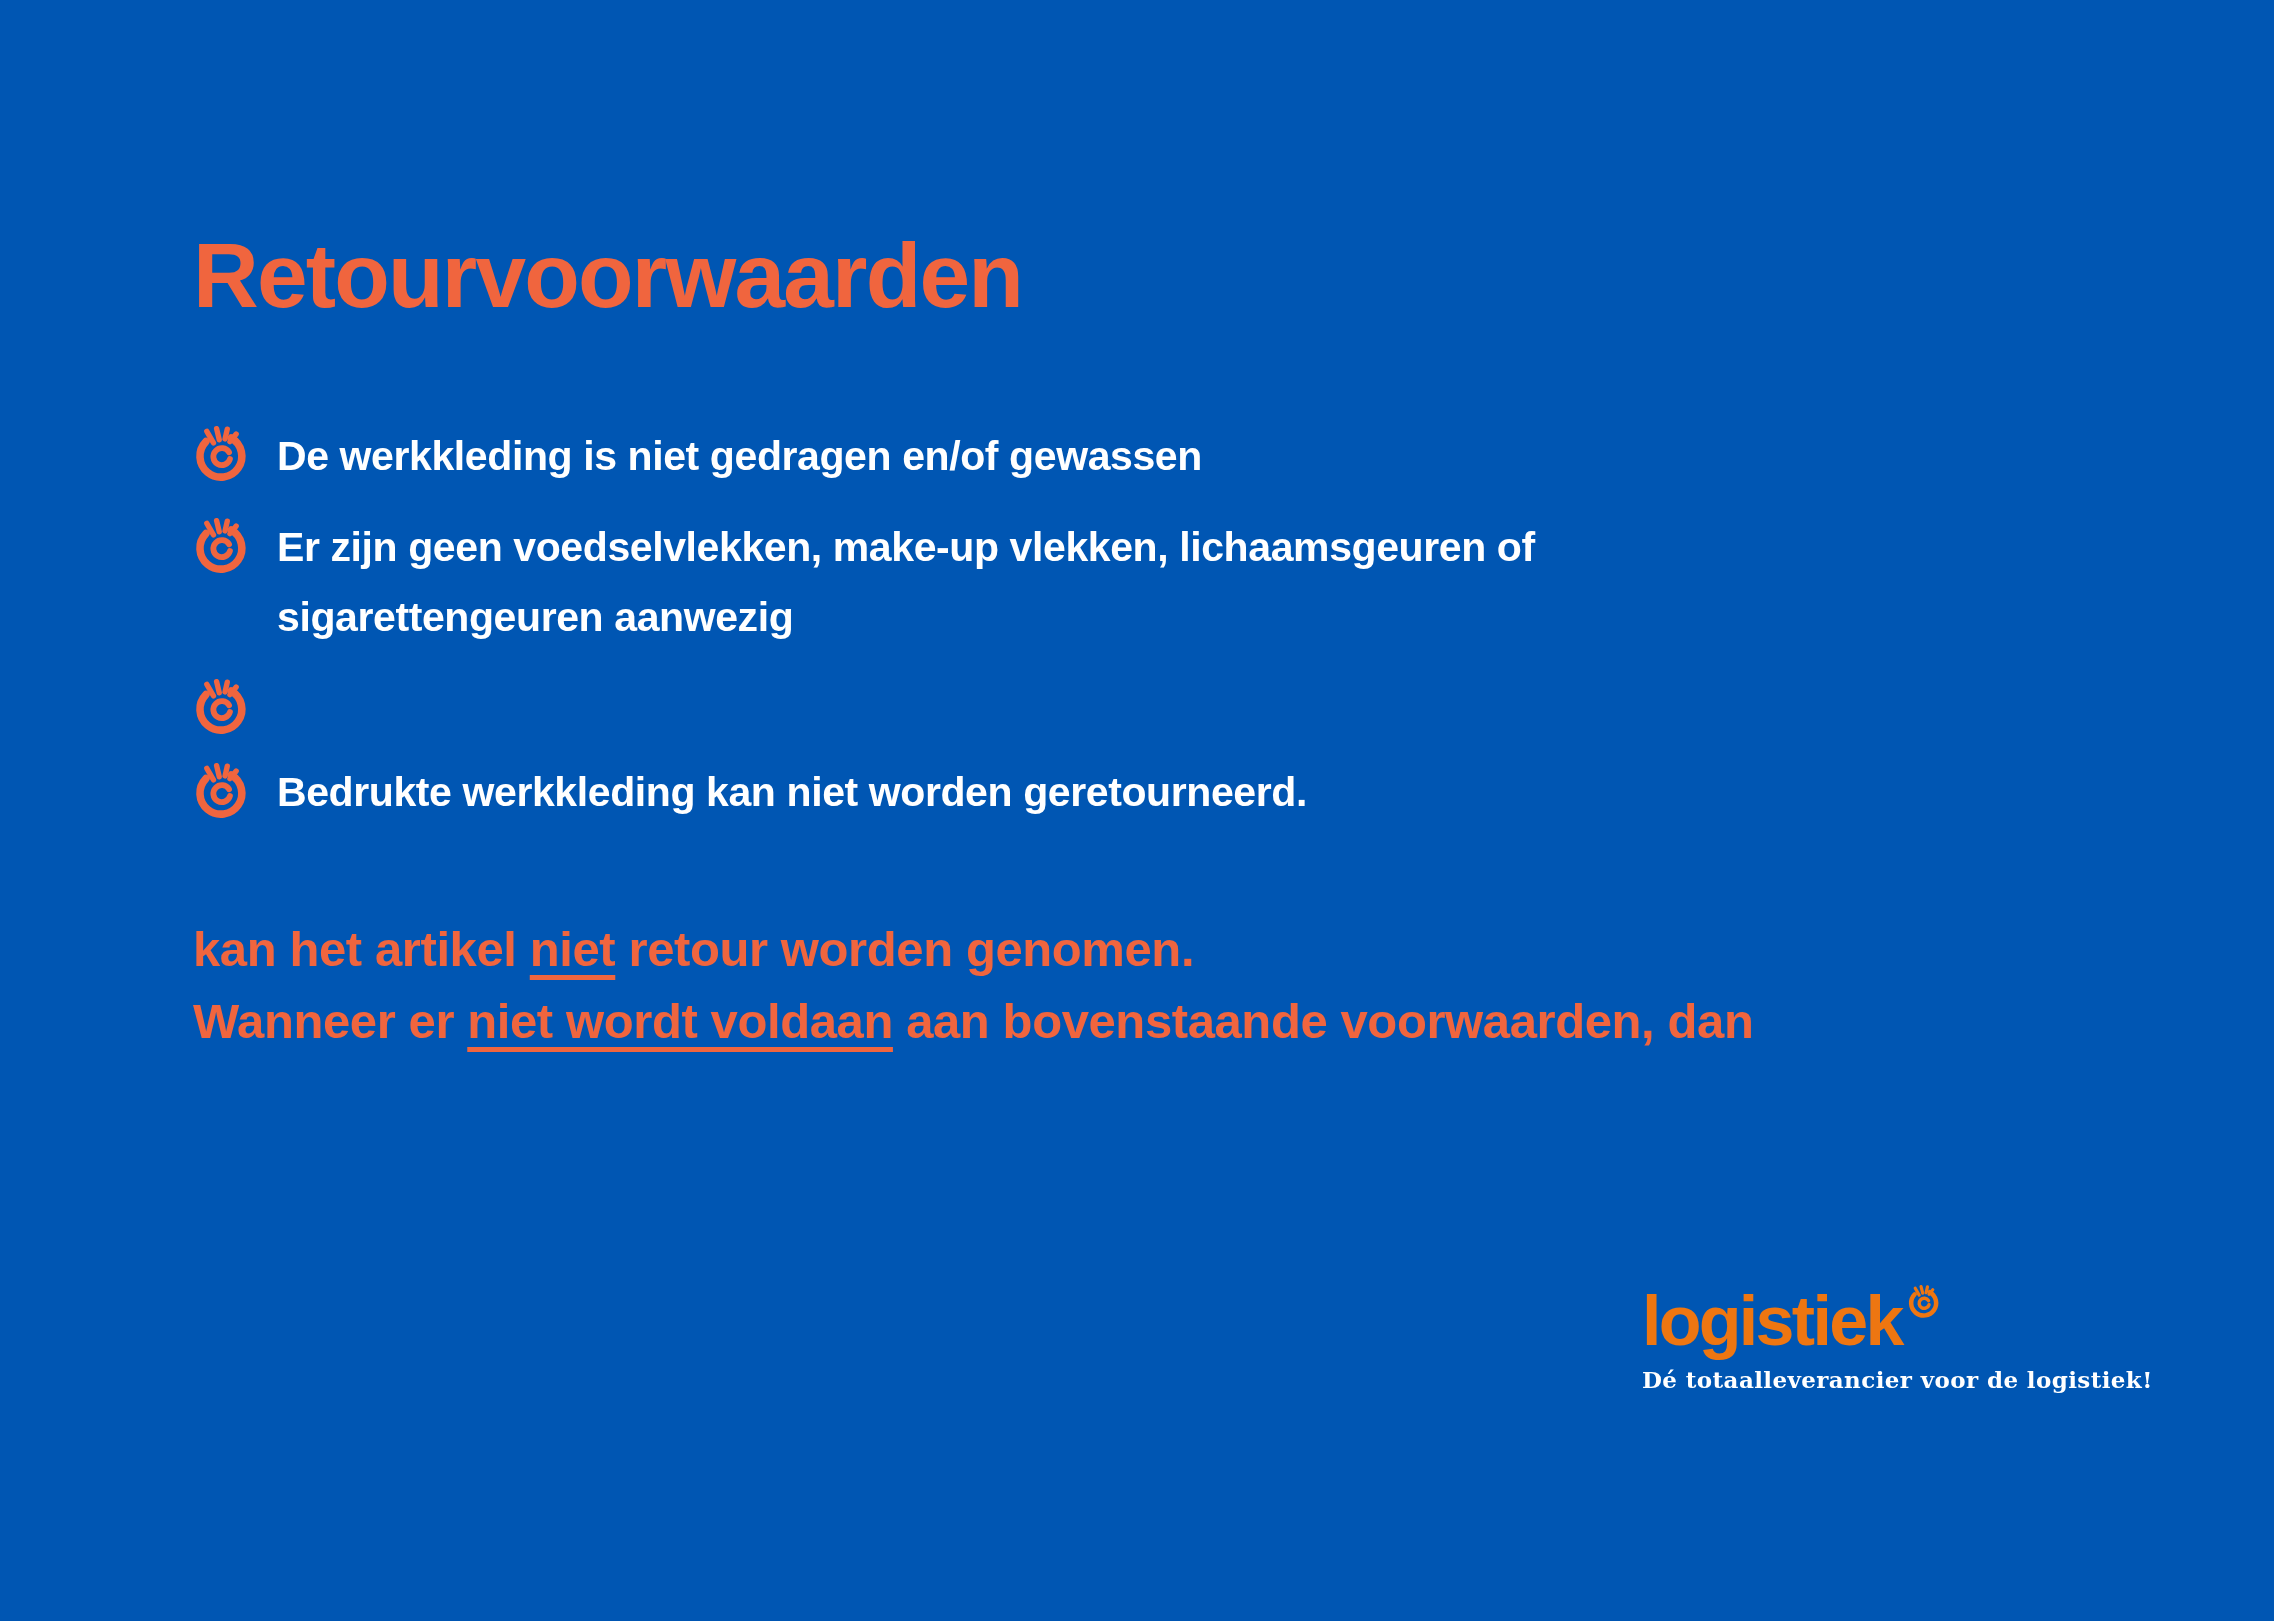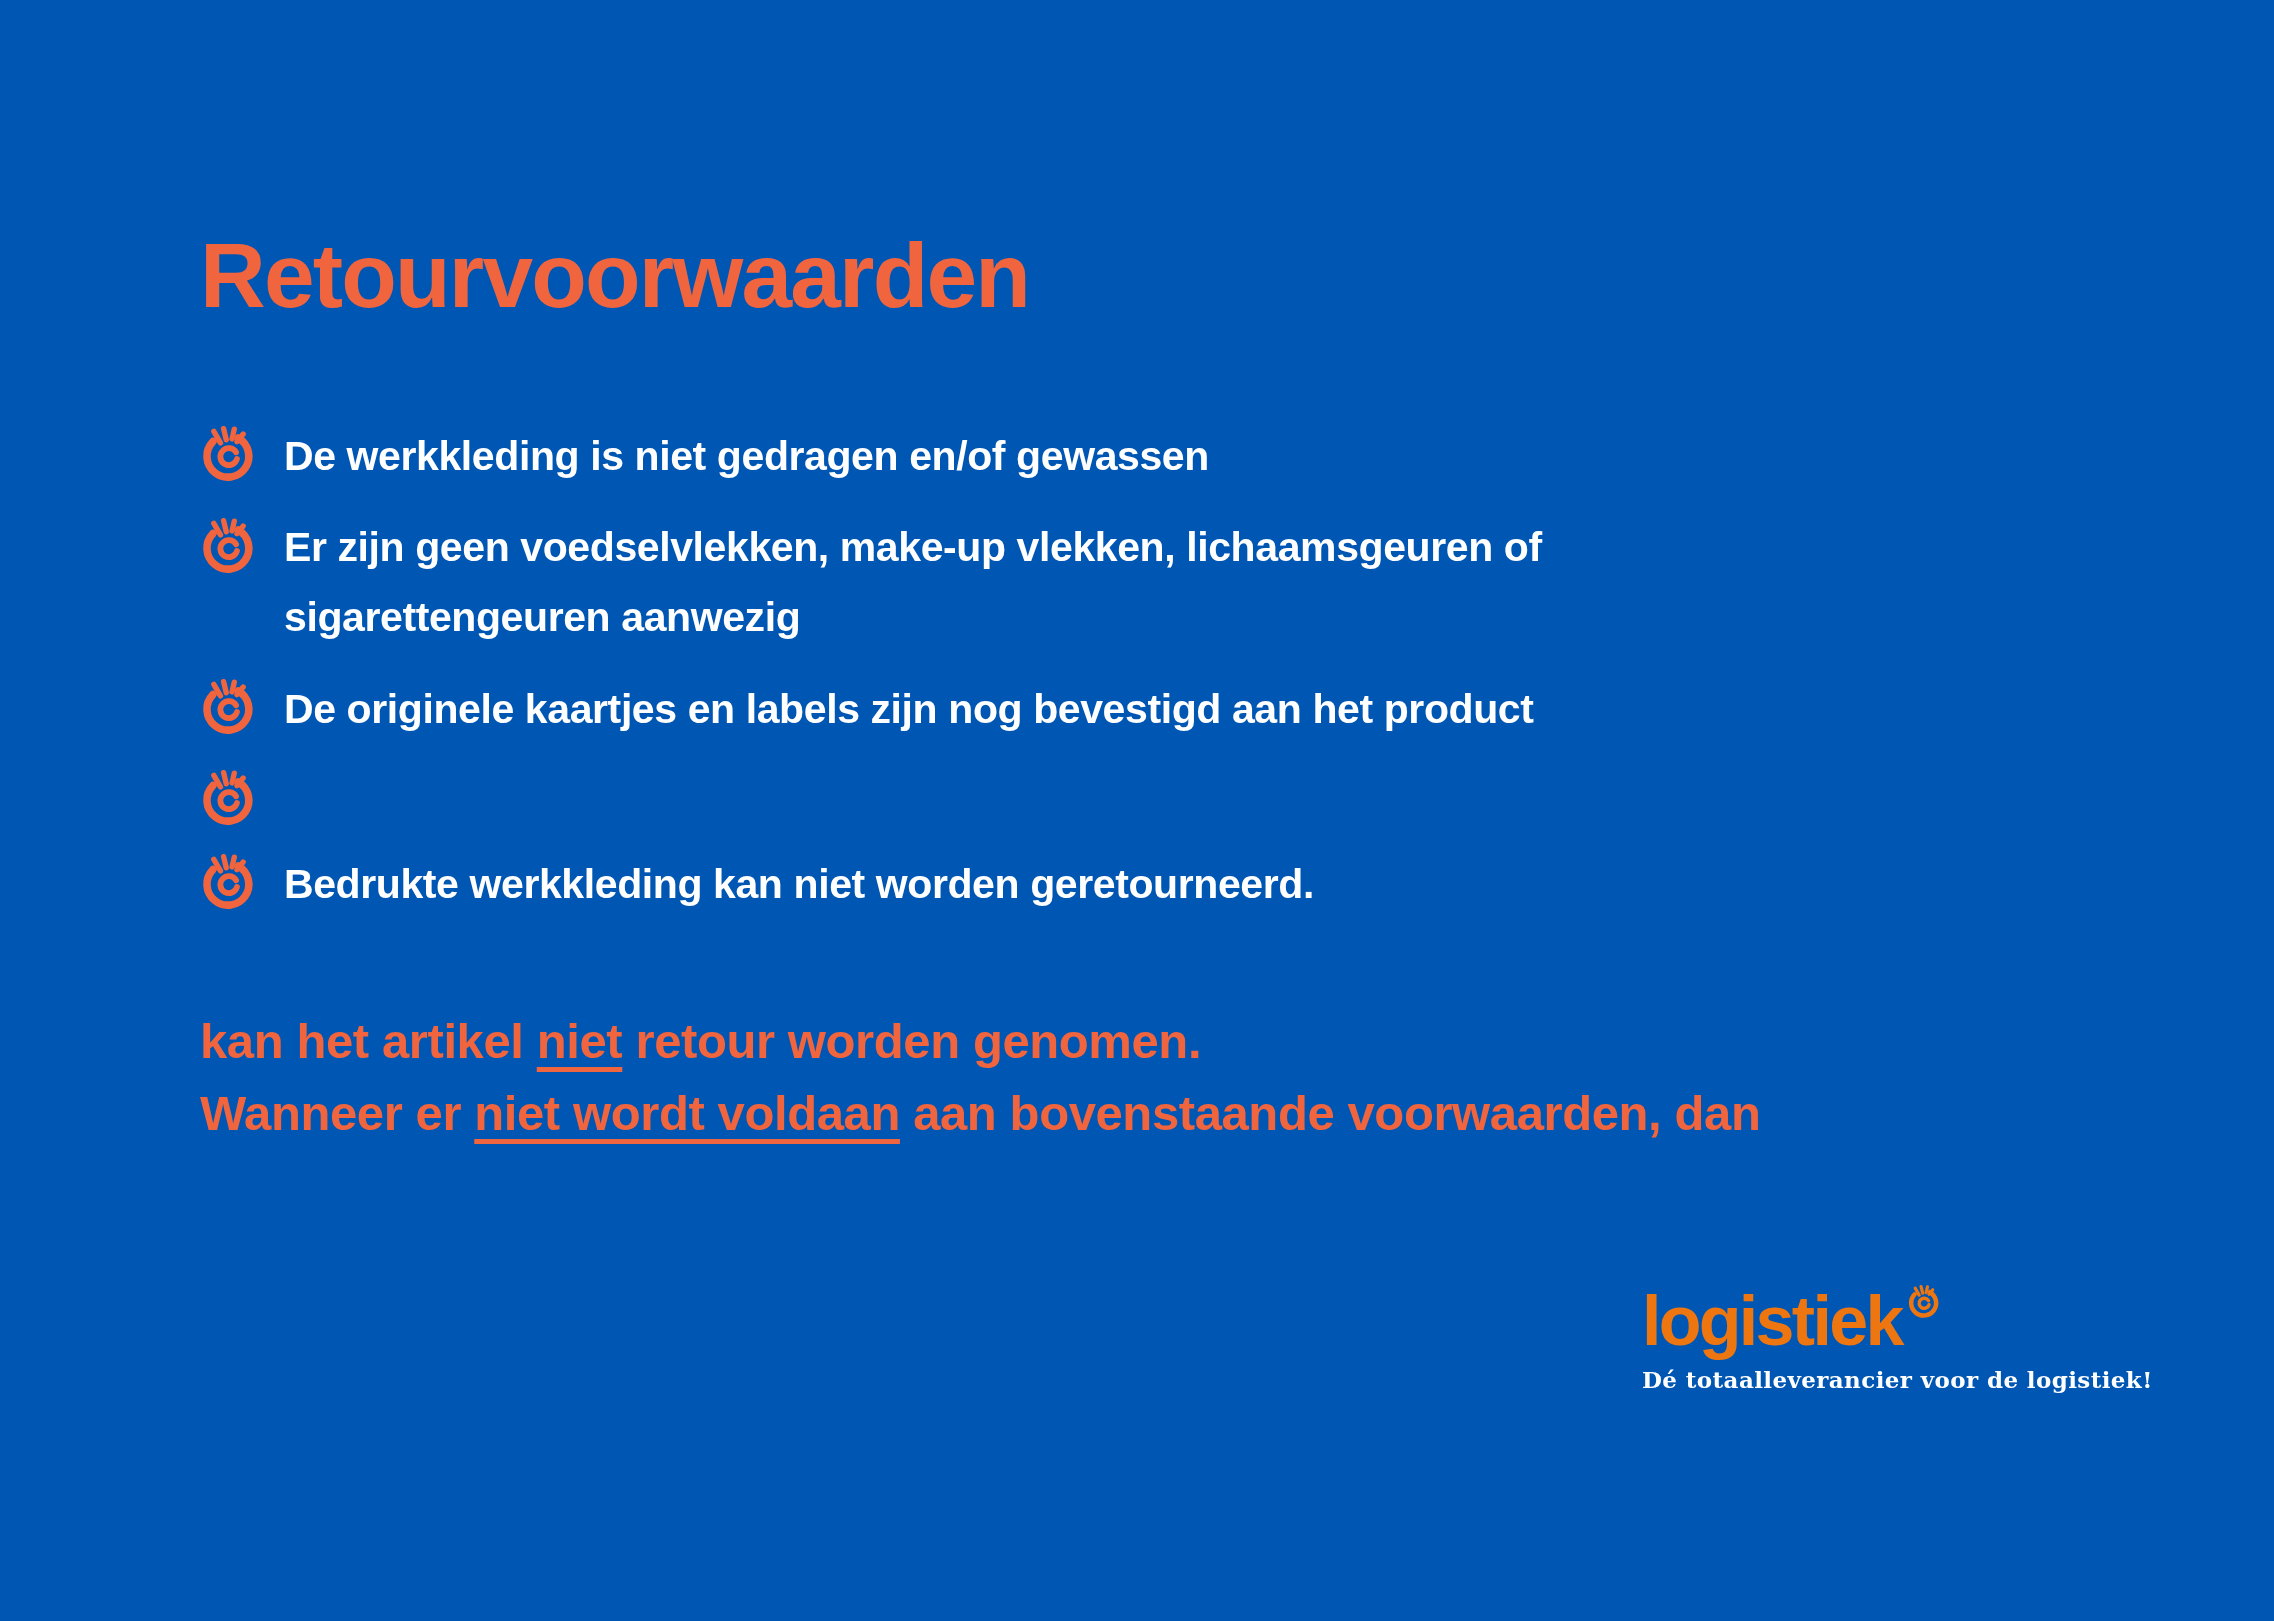--- a/index.html
+++ b/index.html
@@ -17,21 +17,21 @@
     overflow: hidden;
     font-family: "Liberation Sans", sans-serif;
   }
   .slide {
     position: absolute;
     inset: 0;
     background: var(--blue);
   }
   .content {
     position: absolute;
-    left: 200px;
+    left: 193px;
     top: 230px;
     width: 1943px;
   }
   .page-title {
     color: var(--salmon);
     font-size: 91px;
     font-weight: 800;
     letter-spacing: -1.8px;
     line-height: 1.0;
   }
@@ -150,26 +150,20 @@
         <svg class="bullet-icon" viewBox="0 0 64 64">
             <use href="#hand-ok-mark" stroke="#F0653E"></use>
           </svg>
         <span class="bullet-text">Er zijn geen voedselvlekken, make-up vlekken, lichaamsgeuren of
 sigarettengeuren aanwezig</span>
       </li>
       <li class="bullet-item">
         <svg class="bullet-icon" viewBox="0 0 64 64">
             <use href="#hand-ok-mark" stroke="#F0653E"></use>
           </svg>
-        <span class="bullet-text">De originele kaartjes en labels zijn nog bevestigd aan het product</span>
-      </li>
-      <li class="bullet-item">
-        <svg class="bullet-icon" viewBox="0 0 64 64">
-            <use href="#hand-ok-mark" stroke="#F0653E"></use>
-          </svg>
       </li>
       <li class="bullet-item">
         <svg class="bullet-icon" viewBox="0 0 64 64">
             <use href="#hand-ok-mark" stroke="#F0653E"></use>
           </svg>
         <span class="bullet-text">Bedrukte werkkleding kan niet worden geretourneerd.</span>
       </li>
     </ul>
 
     <div class="closing">

